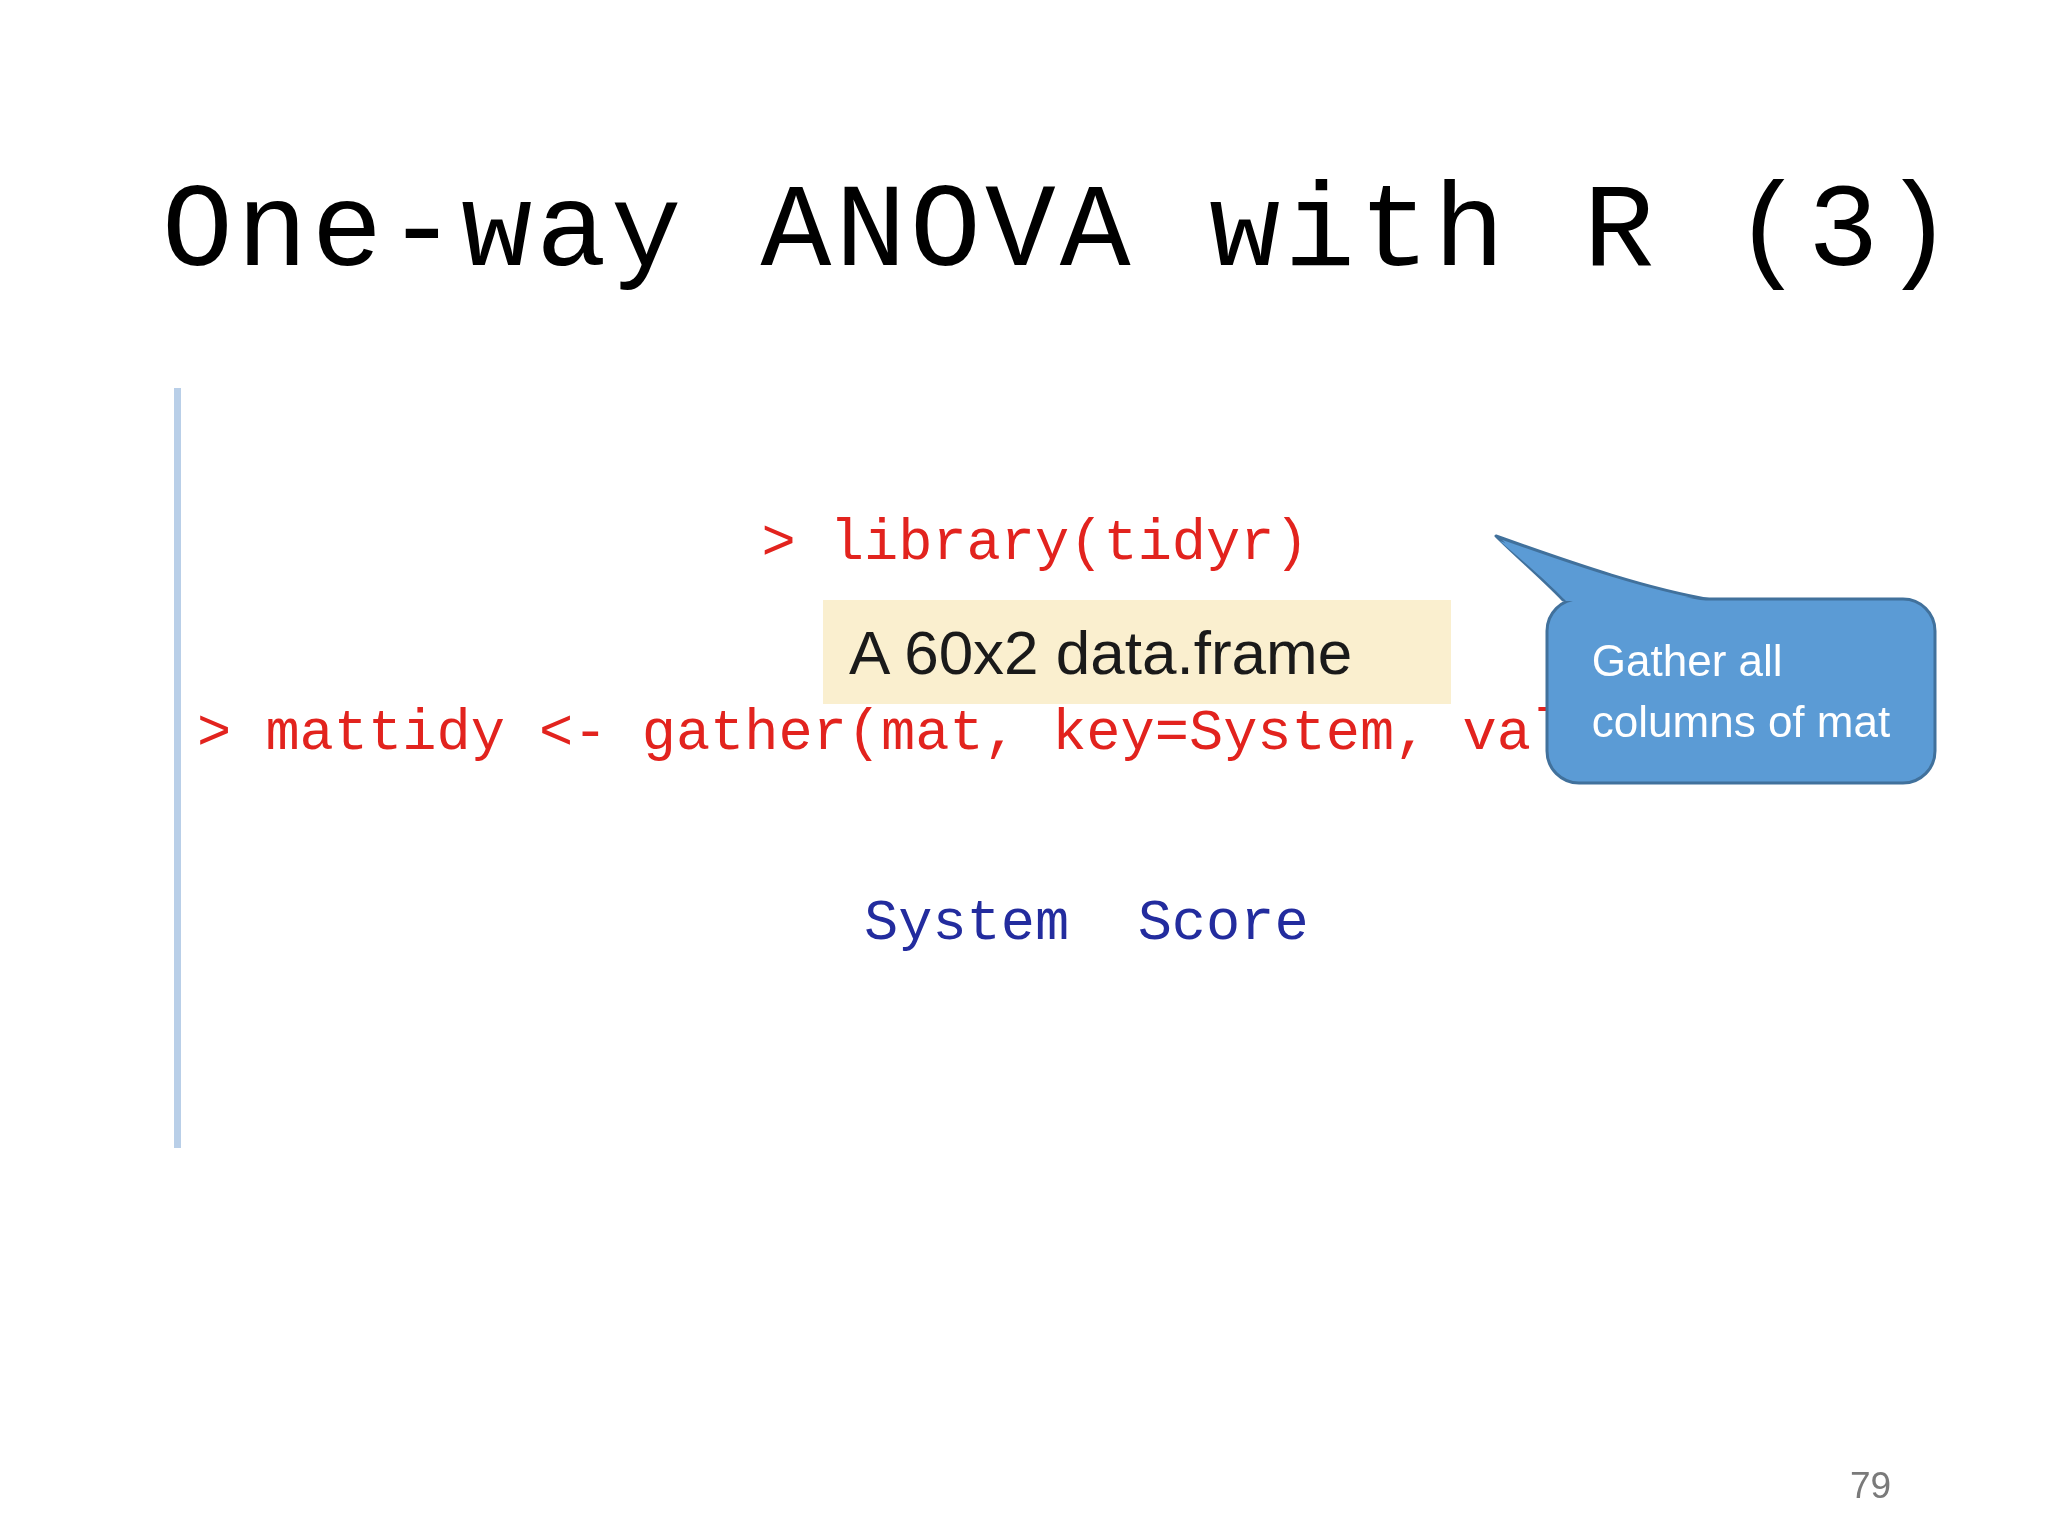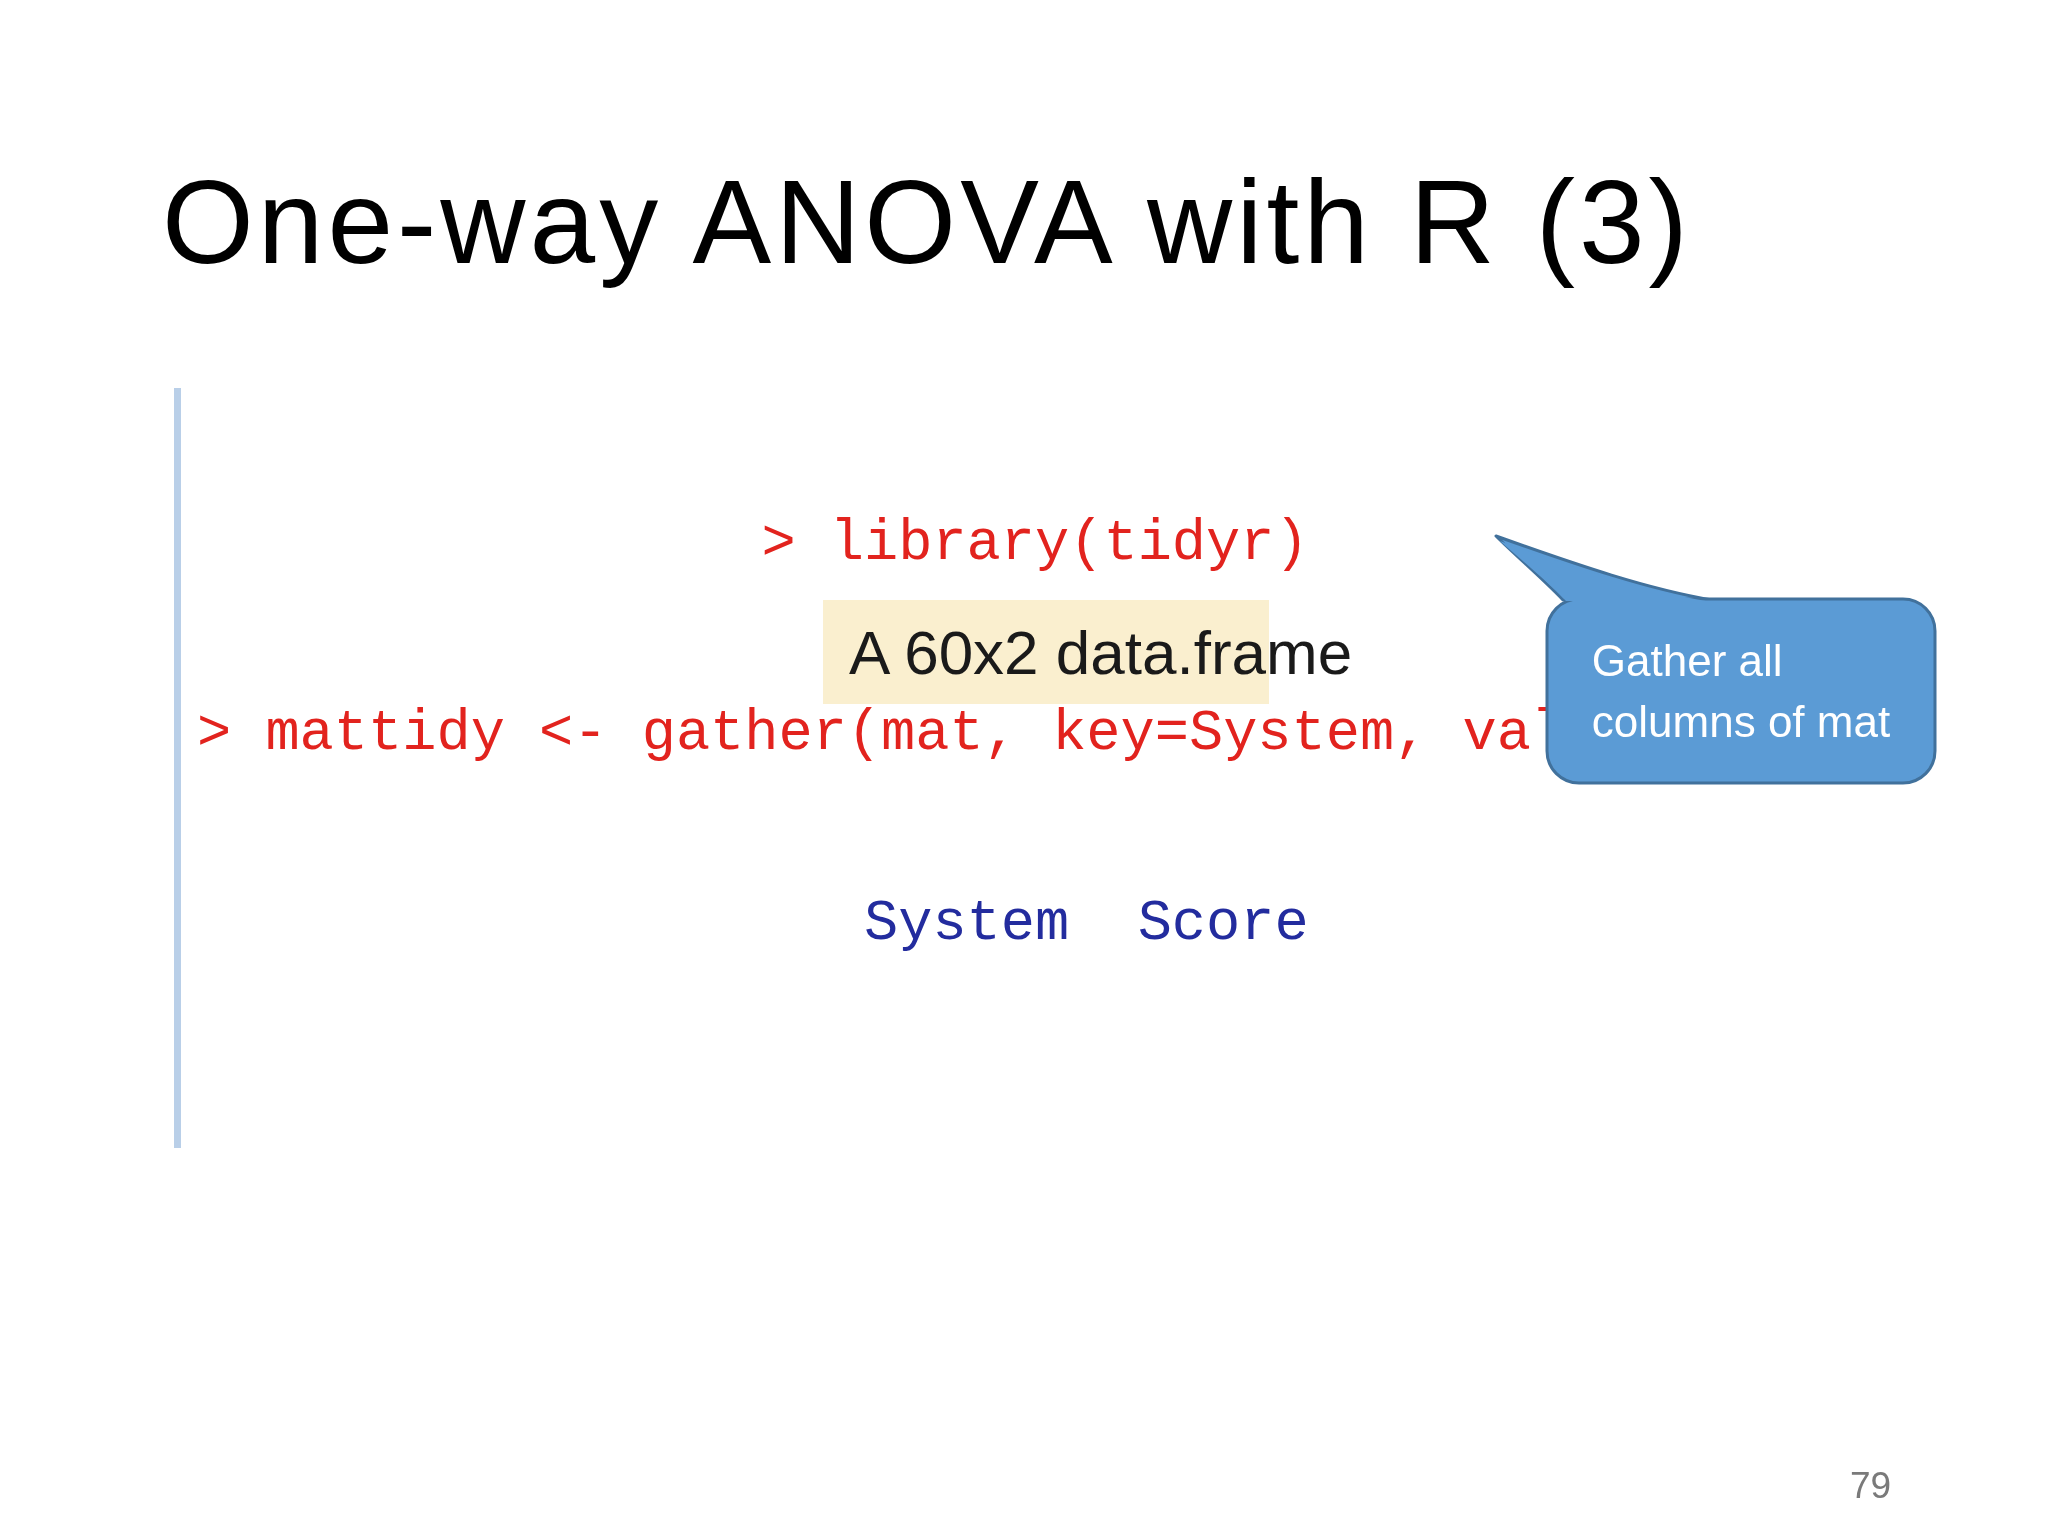--- a/index.html
+++ b/index.html
@@ -5,27 +5,28 @@
   html,body{margin:0;padding:0;background:#ffffff;}
   .slide{
     position:relative;
     width:2048px;height:1536px;
     background:#ffffff;
     overflow:hidden;
     font-family:"Liberation Sans",sans-serif;
   }
   .title{
     position:absolute;
-    left:162px;top:163px;
+    left:162px;top:175px;
     font-size:118px;
     line-height:118px;
     letter-spacing:4px;
     font-weight:normal;
     color:var(--title-color,#000);
     white-space:nowrap;
+    font-family:Liberation Mono, monospace;
   }
   .gutter-line{
     position:absolute;
     left:174px;top:388px;
     width:7px;height:760px;
     background:var(--gutter-color,#b9cfe8);
   }
   .console{
     position:absolute;
     left:197px;top:386px;
@@ -33,21 +34,21 @@
     font-size:57px;
     line-height:63.4px;
     white-space:pre;
   }
   .console-line{white-space:pre;text-align:center;}
   .console-line.input{color:var(--code-input,#e2231e);}
   .console-line.output{color:var(--code-output,#232c9e);}
   .note{
     position:absolute;
     left:823px;top:600px;
-    width:446px;height:104px;
+    width:628px;height:104px;
     background:var(--note-bg,#faefcf);
     display:flex;align-items:center;
     padding-left:26px;
     box-sizing:border-box;
     font-size:62px;
     color:#1a1a1a;
     white-space:nowrap;
   }
   .callout-svg{
     position:absolute;

